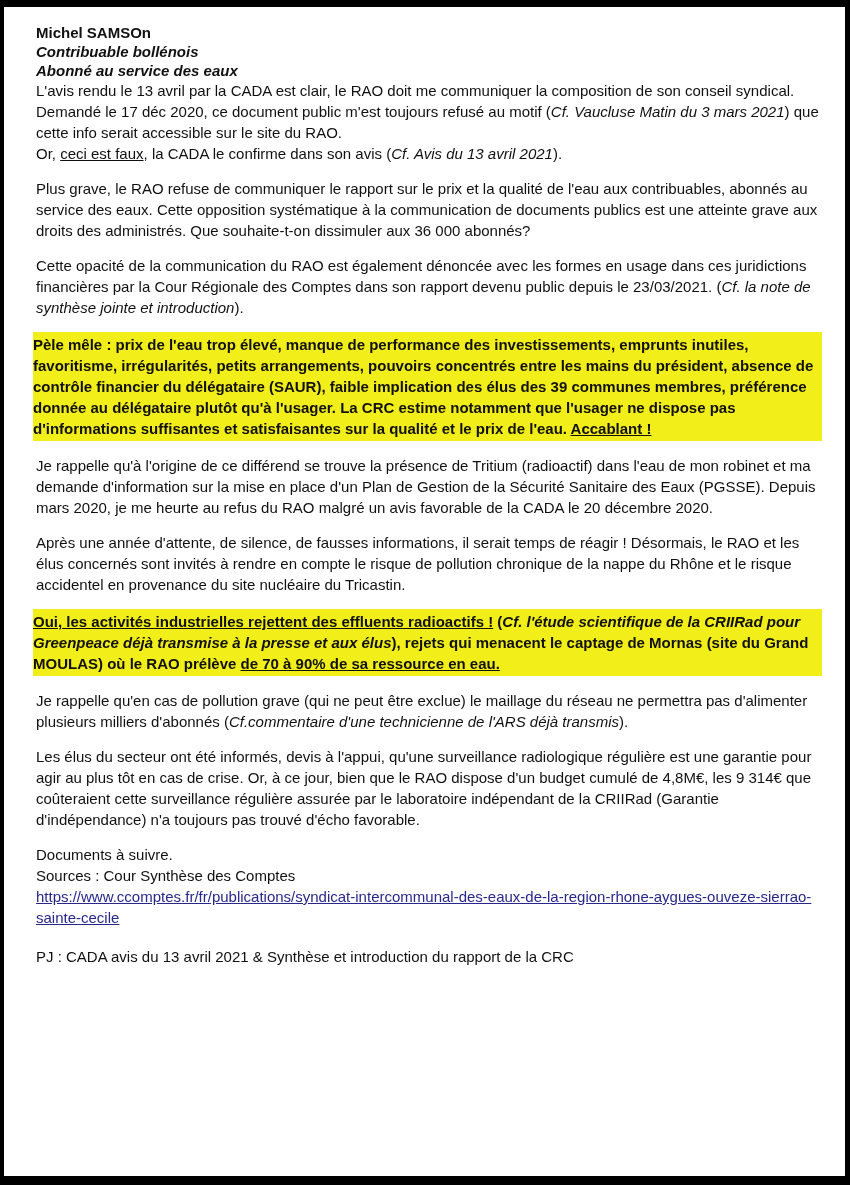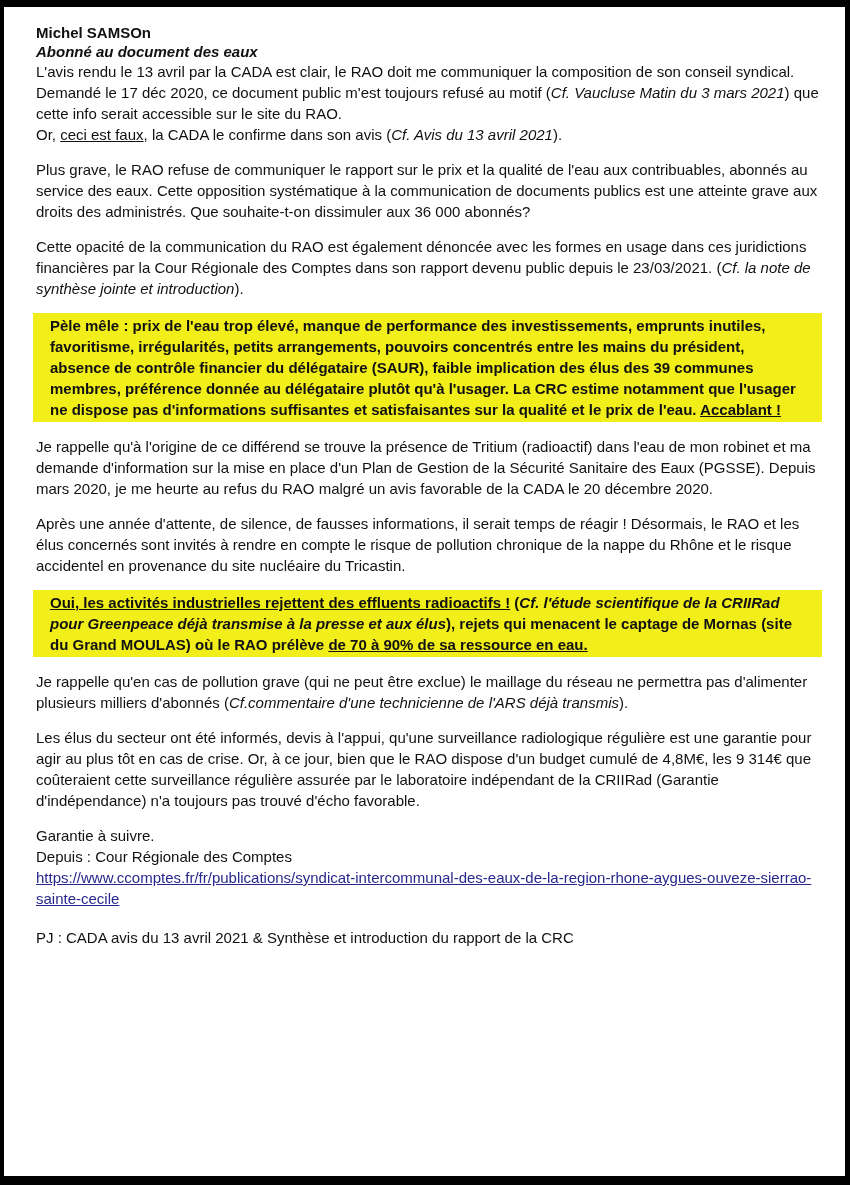--- a/index.html
+++ b/index.html
@@ -30,51 +30,52 @@
   p.subtitle{
     font-size:17px;font-weight:bold;font-style:italic;line-height:23px;
     margin:44px 0 40px 0;
   }
   .block{
     font-size:15px;line-height:21px;margin:0 0 14px 0;
   }
   .block-highlight{
     background:var(--hl);
     font-weight:bold;
-    padding:2px 17px;
+    padding:2px 0;
     margin-left:-3px;margin-right:-3px;
   }
   .block-tight{margin:0;}
   .block-pj{margin:18px 0 0 0;}
   .i{font-style:italic;}
   .u{text-decoration:underline;}
   a.doc-link{
     color:var(--link);
     text-decoration:underline;
     overflow-wrap:break-word;
   }
 </style>
 </head>
 <body>
 
 <div class="page-inner">
   <div class="author">
     <div>Michel SAMSOn</div>
-    <div class="role">Abonné au document des eaux</div>
+    <div class="role">Contribuable bollénois</div>
+    <div class="role">Abonné au service des eaux</div>
   </div>
 
 
 
   <main id="blocks">
       <p class="block block-body"><span>L'avis rendu le 13 avril par la CADA est clair, le RAO doit me communiquer la composition de son conseil syndical. Demandé le 17 déc 2020, ce document public  m'est toujours refusé au motif  (</span><span class="i">Cf. Vaucluse Matin du 3 mars 2021</span><span>) que cette info serait accessible sur le site du RAO.</span><br><span>Or, </span><span class="u">ceci est faux</span><span>, la CADA le confirme dans son avis (</span><span class="i">Cf. Avis du 13 avril 2021</span><span>).</span></p>
       <p class="block block-body"><span>Plus grave, le RAO refuse de communiquer le rapport sur le prix et la qualité de l'eau aux contribuables, abonnés au service des eaux. Cette opposition systématique à la communication de documents publics est une atteinte grave aux droits des administrés. Que souhaite-t-on dissimuler aux 36 000 abonnés?</span></p>
       <p class="block block-body"><span>Cette opacité de la communication du RAO est également dénoncée avec les formes en usage dans ces juridictions financières par la Cour Régionale des Comptes dans son rapport devenu public depuis le 23/03/2021. (</span><span class="i">Cf. la note de synthèse jointe et introduction</span><span>).</span></p>
       <p class="block block-highlight"><span>Pèle mêle  : prix de l'eau trop élevé, manque de performance des investissements, emprunts inutiles, favoritisme, irrégularités, petits arrangements, pouvoirs concentrés entre les mains du président, absence de contrôle financier du délégataire (SAUR), faible implication des élus des 39 communes membres, préférence donnée au délégataire plutôt qu'à l'usager. La CRC estime notamment que l'usager ne dispose pas d'informations suffisantes et satisfaisantes sur la qualité et le prix de l'eau. </span><span class="u">Accablant !</span></p>
       <p class="block block-body"><span>Je rappelle qu'à l'origine de ce différend se trouve la présence de Tritium (radioactif) dans l'eau de mon robinet et ma demande d'information sur la mise en place d'un Plan de Gestion de la Sécurité Sanitaire des Eaux (PGSSE). Depuis mars 2020, je me heurte au refus du RAO malgré un avis favorable de la CADA le 20 décembre 2020.</span></p>
       <p class="block block-body"><span>Après une année d'attente, de silence, de fausses informations, il serait temps de réagir ! Désormais, le RAO et les élus concernés sont invités à rendre en compte le risque de pollution chronique de la nappe du Rhône et le risque accidentel en provenance du site nucléaire du Tricastin.</span></p>
       <p class="block block-highlight"><span class="u">Oui, les activités industrielles rejettent des effluents radioactifs !</span><span> (</span><span class="i">Cf. l'étude scientifique de la CRIIRad pour Greenpeace déjà transmise à la presse et aux élus</span><span>),  rejets qui menacent le captage de Mornas (site du Grand MOULAS) où le RAO prélève </span><span class="u">de 70 à 90% de sa ressource en eau.</span></p>
       <p class="block block-body"><span>Je rappelle qu'en cas de pollution grave (qui ne peut être exclue) le maillage du réseau ne permettra pas d'alimenter plusieurs milliers d'abonnés (</span><span class="i">Cf.commentaire d'une technicienne de l'ARS déjà transmis</span><span>).</span></p>
       <p class="block block-body"><span>Les élus du secteur ont été informés, devis à l'appui, qu'une surveillance radiologique régulière est une garantie pour agir au plus tôt en cas de crise. Or, à ce jour, bien que le RAO dispose d'un budget cumulé de 4,8M€, les 9 314€ que coûteraient cette surveillance régulière assurée par le laboratoire indépendant de la CRIIRad (Garantie d'indépendance) n'a  toujours pas trouvé d'écho favorable.</span></p>
-      <p class="block block-tight"><span>Garantie à suivre.</span><br><span>Depuis : Cour Régionale des Comptes</span></p>
+      <p class="block block-tight"><span>Documents à suivre.</span><br><span>Sources : Cour Synthèse des Comptes</span></p>
       <p class="block block-tight"><a class="doc-link" href="#">https://www.ccomptes.fr/fr/publications/syndicat-intercommunal-des-eaux-de-la-region-rhone-aygues-ouveze-sierrao-sainte-cecile</a></p>
       <p class="block block-pj"><span>PJ : CADA avis du 13 avril 2021 &amp; Synthèse et introduction du rapport de la CRC</span></p>
     </main>
 </div>
 
 </body></html>

